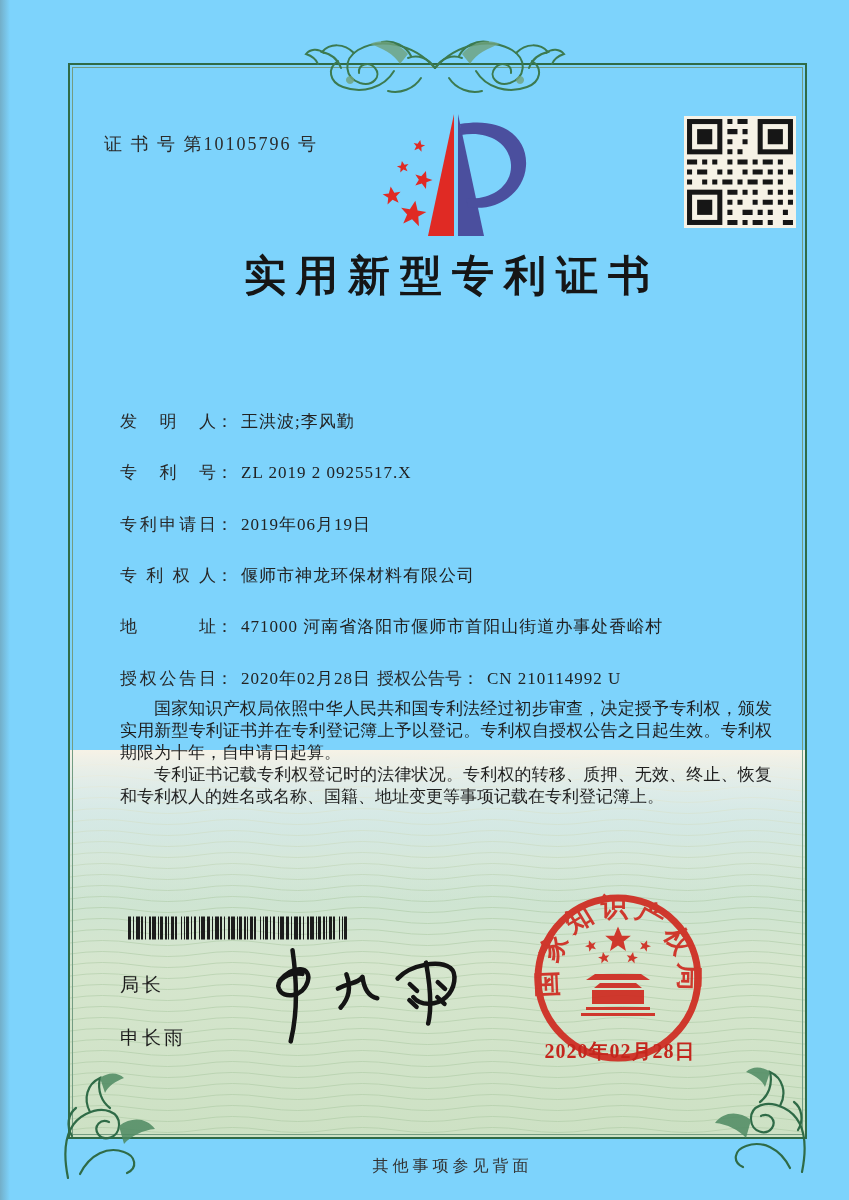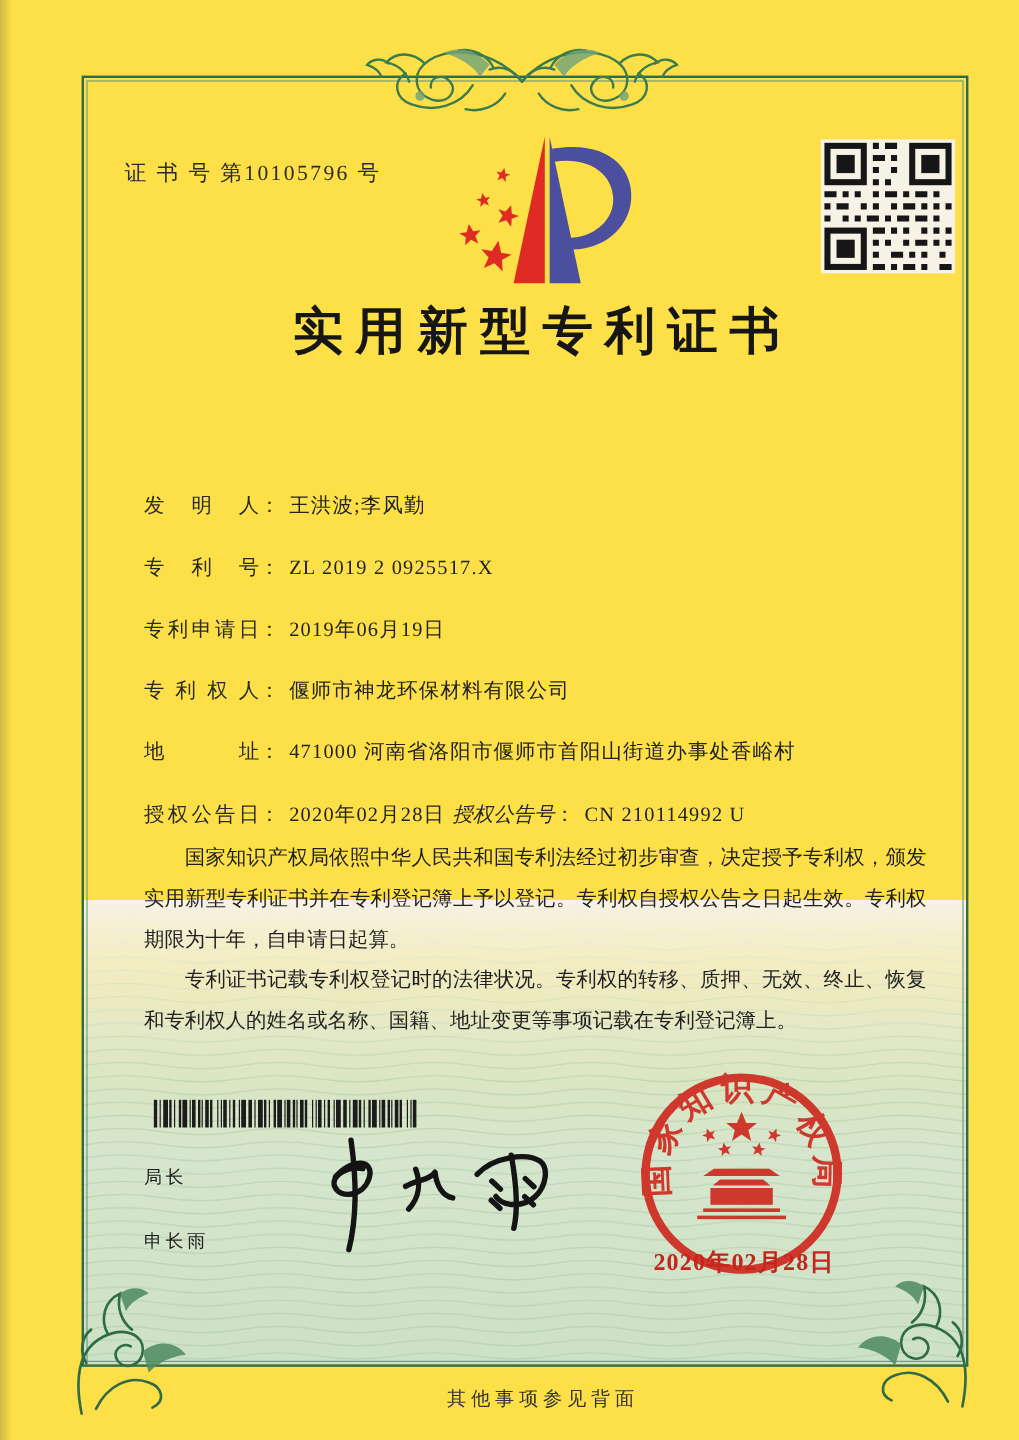--- a/index.html
+++ b/index.html
@@ -1,18 +1,18 @@
 <!DOCTYPE html>
 <html><head>
 <meta charset="utf-8">
 <style>
   html,body{margin:0;padding:0;background:#8a8a84;}
   .page{
     position:relative;width:849px;height:1200px;margin:0 auto;
-    background:#fde047;overflow:hidden;
+    background:#7dd3fc;overflow:hidden;
     font-family:"Liberation Serif","DejaVu Serif",serif;color:#262626;
   }
   .scan-edge{position:absolute;left:0;top:0;width:10px;height:1200px;
     background:linear-gradient(to right,rgba(90,90,80,.30),rgba(90,90,80,0));}
   
   .green-zone{position:absolute;left:70px;top:750px;width:737px;height:387px;
     background:linear-gradient(to bottom,rgba(214,230,206,0) 0%,rgba(214,230,206,.85) 28%,#d6e6ce 55%,#cde1c4 100%);}
   .waves{position:absolute;left:70px;top:750px;}
   
   .frame{position:absolute;left:68px;top:63px;width:735px;height:1072px;
@@ -24,26 +24,26 @@
   .cert-number{position:absolute;left:104px;top:132px;font-size:18px;letter-spacing:2px;color:#2b2b2b;}
   .logo{position:absolute;left:366px;top:108px;}
   .qr{position:absolute;left:684px;top:116px;}
   .title{position:absolute;left:68px;top:248px;width:768px;text-align:center;
     font-size:42px;font-weight:bold;letter-spacing:10px;color:#161616;}
   .frow{position:absolute;left:120px;height:26px;font-size:17px;white-space:nowrap;}
   .flabel{display:inline-block;width:96px;text-align:justify;text-align-last:justify;color:#282828;}
   .fcolon{display:inline-block;color:#282828;}
   .fvalue{display:inline-block;margin-left:8px;letter-spacing:1px;color:#222;}
   .fgroup2{position:absolute;left:257px;top:0;}
-  .fgroup2 .flabel{width:auto;text-align:center;text-align-last:auto;font-style:italic;}
+  .fgroup2 .flabel{width:auto;text-align:center;text-align-last:auto;}
   .body-text{position:absolute;left:120px;top:698px;width:652px;
-    font-size:17px;line-height:34px;text-align:justify;color:#1f1f1f;}
+    font-size:17px;line-height:22px;text-align:justify;color:#1f1f1f;}
   .body-text p{margin:0;text-indent:2em;}
   .barcode{position:absolute;left:128px;top:916px;}
-  .signer{position:absolute;left:120px;font-size:15px;letter-spacing:3px;color:#1c1c1c;}
+  .signer{position:absolute;left:120px;font-size:19px;letter-spacing:3px;color:#1c1c1c;}
   .signer.t1{top:972px;} .signer.t2{top:1009px;margin-top:16px;}
   .signature{position:absolute;left:250px;top:936px;transform:rotate(-2deg);}
   .seal{position:absolute;left:528px;top:888px;opacity:.92;}
   .seal-date{position:absolute;left:520px;top:1038px;width:200px;text-align:center;
     font-size:20px;color:#c4261d;letter-spacing:1px;font-weight:bold;}
   .page-indicator{position:absolute;left:68px;top:1100px;width:735px;text-align:center;
     font-size:15px;letter-spacing:3px;color:#222;}
   .back-note{position:absolute;left:0;top:1156px;width:849px;text-align:center;
     font-size:16px;letter-spacing:4px;color:#333;padding-left:28px;}
 </style>

